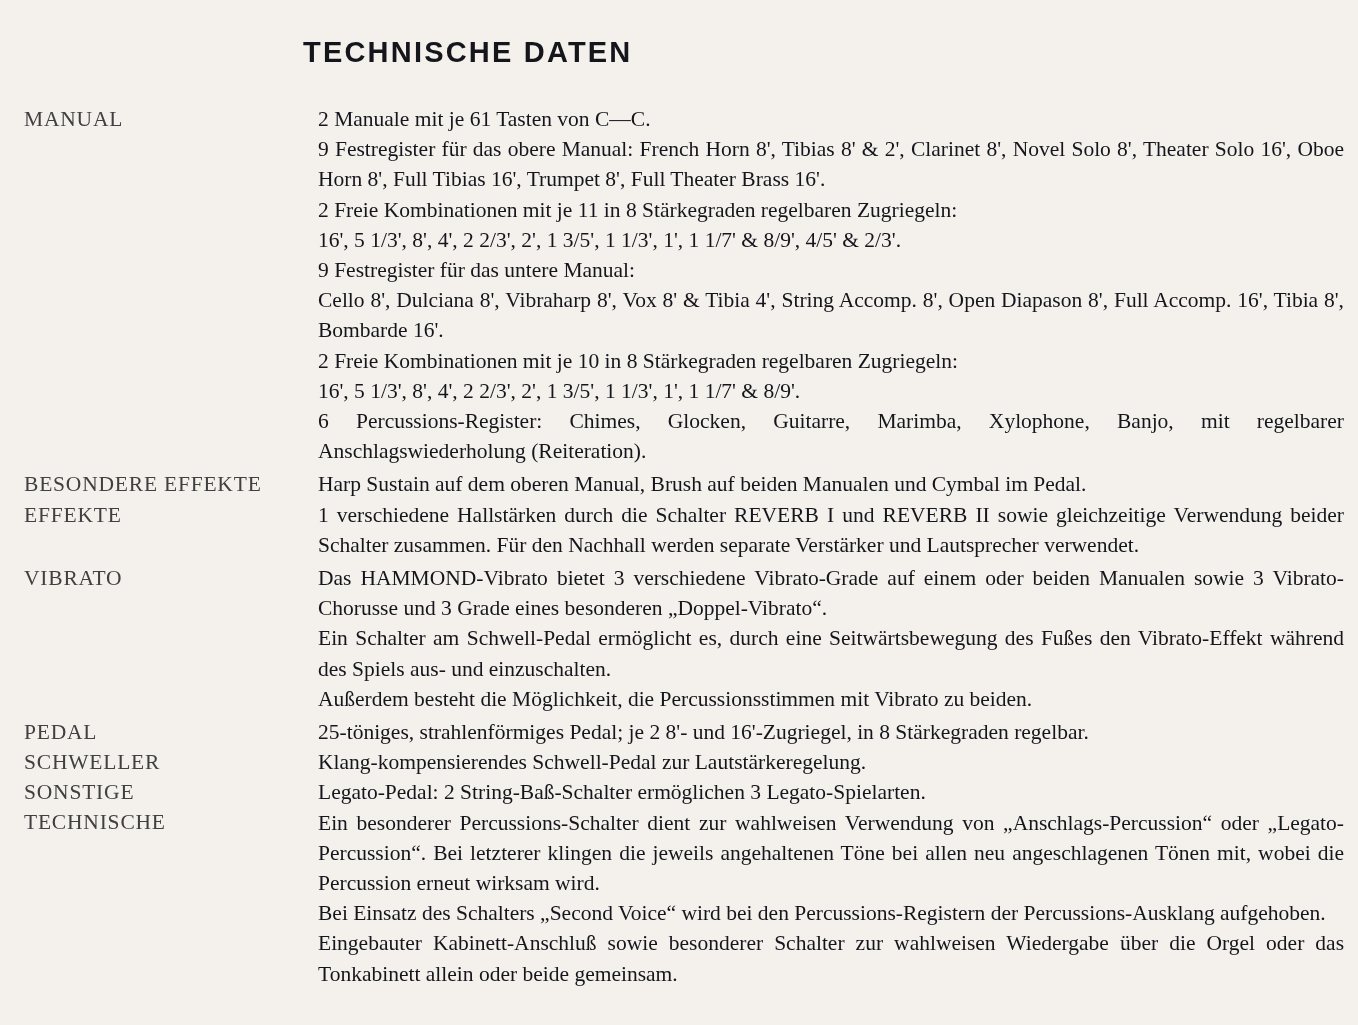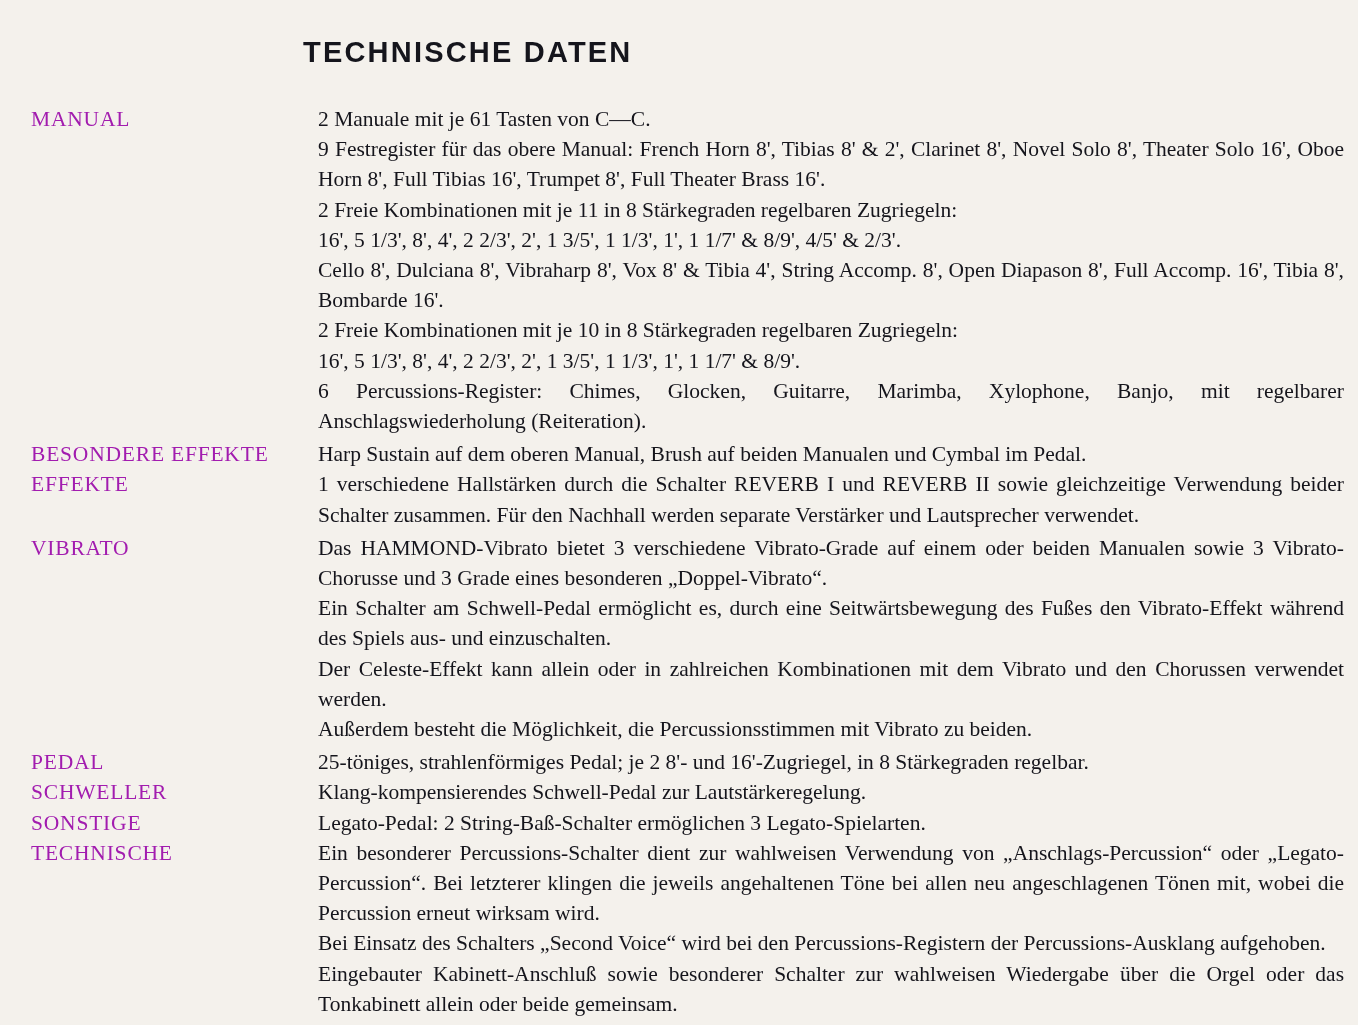--- a/index.html
+++ b/index.html
@@ -38,25 +38,25 @@
   }
   .row {
     display: flex;
     align-items: flex-start;
     width: 100%;
   }
   .label-col {
     width: 318px;
     flex: 0 0 318px;
     box-sizing: border-box;
-    padding-left: 31px;
+    padding-left: 24px;
     font-size: 21.5px;
     letter-spacing: 0.8px;
     line-height: 30px;
-    color: #a21caf;
+    color: #404040;
   }
   .label-col .lbl {
     display: block;
     white-space: nowrap;
   }
   .text-col {
     flex: 1 1 auto;
     box-sizing: border-box;
     padding-right: 14px;
     font-size: 21.5px;
@@ -84,20 +84,21 @@
 
     <div class="row">
       <div class="label-col">
         <span class="lbl">MANUAL</span>
       </div>
       <div class="text-col">
         <p class="para nojust">2 Manuale mit je 61 Tasten von C—C.</p>
         <p class="para">9 Festregister für das obere Manual: French Horn 8', Tibias 8' &amp; 2', Clarinet 8', Novel Solo 8', Theater Solo 16', Oboe Horn 8', Full Tibias 16', Trumpet 8', Full Theater Brass 16'.</p>
         <p class="para nojust">2 Freie Kombinationen mit je 11 in 8 Stärkegraden regelbaren Zugriegeln:</p>
         <p class="para nojust">16', 5 1/3', 8', 4', 2 2/3', 2', 1 3/5', 1 1/3', 1', 1 1/7' &amp; 8/9', 4/5' &amp; 2/3'.</p>
+        <p class="para nojust">9 Festregister für das untere Manual:</p>
         <p class="para">Cello 8', Dulciana 8', Vibraharp 8', Vox 8' &amp; Tibia 4', String Accomp. 8', Open Diapason 8', Full Accomp. 16', Tibia 8', Bombarde 16'.</p>
         <p class="para nojust">2 Freie Kombinationen mit je 10 in 8 Stärkegraden regelbaren Zugriegeln:</p>
         <p class="para nojust">16', 5 1/3', 8', 4', 2 2/3', 2', 1 3/5', 1 1/3', 1', 1 1/7' &amp; 8/9'.</p>
         <p class="para">6 Percussions-Register: Chimes, Glocken, Guitarre, Marimba, Xylophone, Banjo, mit regelbarer Anschlagswiederholung (Reiteration).</p>
       </div>
     </div>
 
     <div class="spacer-row"></div>
 
     <div class="row">
@@ -120,21 +121,20 @@
 
     <div class="spacer-row"></div>
 
     <div class="row">
       <div class="label-col">
         <span class="lbl">VIBRATO</span>
       </div>
       <div class="text-col">
         <p class="para">Das HAMMOND-Vibrato bietet 3 verschiedene Vibrato-Grade auf einem oder beiden Manualen sowie 3 Vibrato-Chorusse und 3 Grade eines besonderen „Doppel-Vibrato“.</p>
         <p class="para">Ein Schalter am Schwell-Pedal ermöglicht es, durch eine Seitwärtsbewegung des Fußes den Vibrato-Effekt während des Spiels aus- und einzuschalten.</p>
-        <p class="para">Der Celeste-Effekt kann allein oder in zahlreichen Kombinationen mit dem Vibrato und den Chorussen verwendet werden.</p>
         <p class="para nojust">Außerdem besteht die Möglichkeit, die Percussionsstimmen mit Vibrato zu beiden.</p>
       </div>
     </div>
 
     <div class="spacer-row"></div>
 
     <div class="row">
       <div class="label-col">
         <span class="lbl">PEDAL</span>
       </div>

